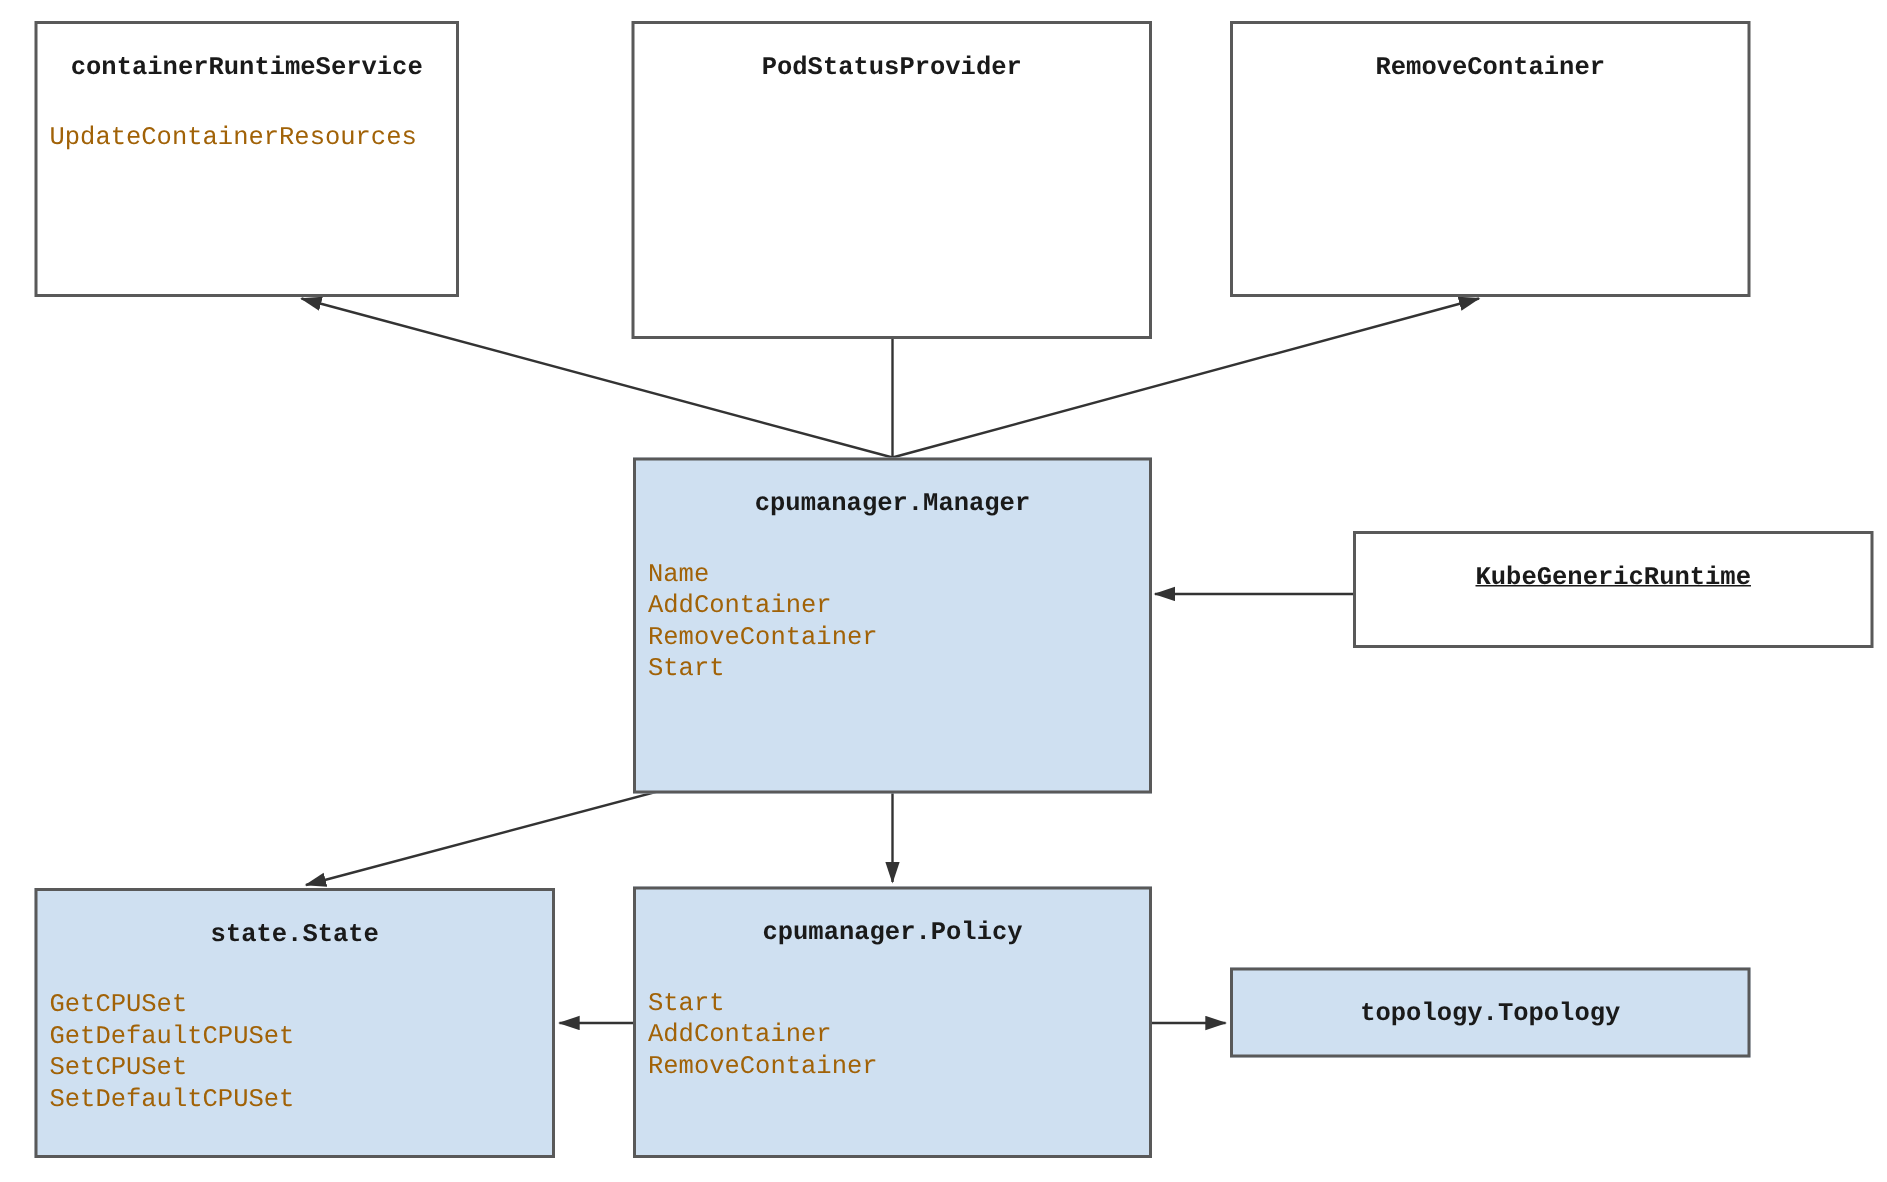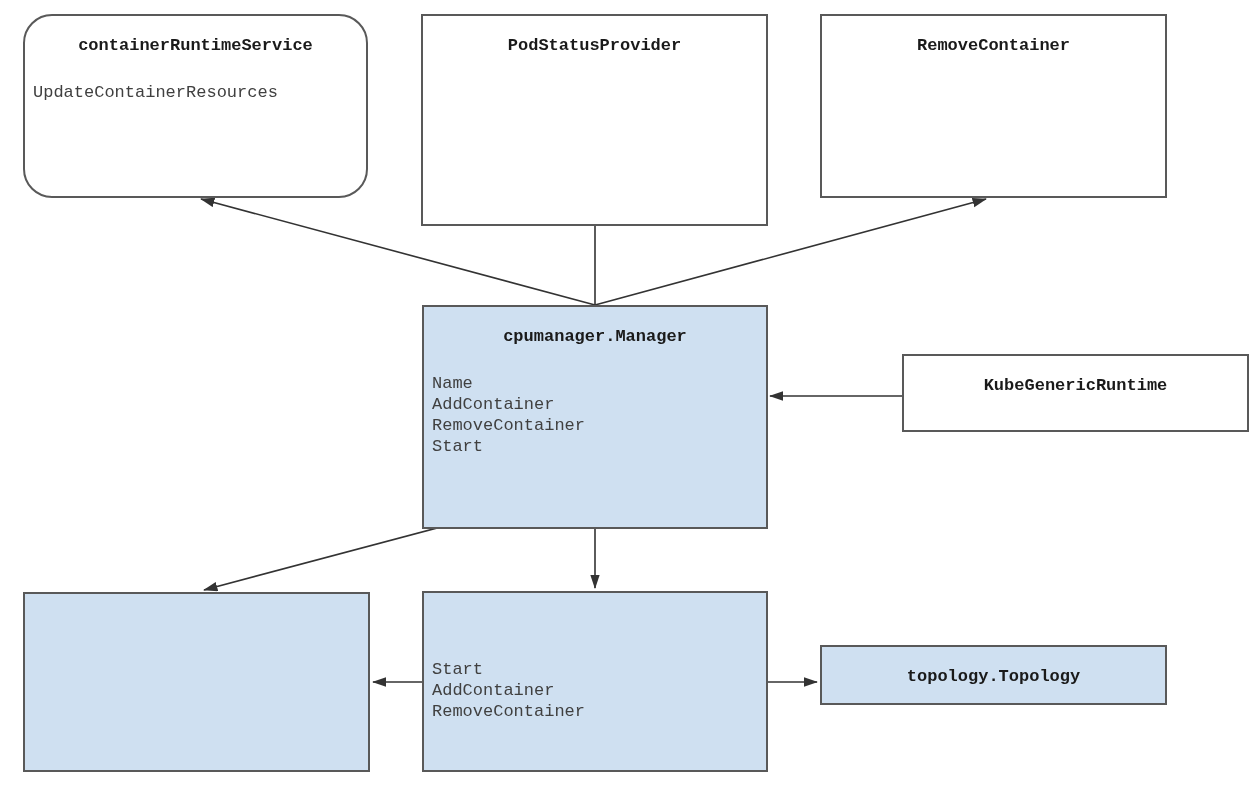--- a/index.html
+++ b/index.html
@@ -44,21 +44,21 @@
     color: #1a1a1a;
     letter-spacing: 0px;
     white-space: nowrap;
   }
   .uml-members {
     position: absolute;
     left: 8px;
     font-family: "Liberation Mono", "DejaVu Sans Mono", monospace;
     font-size: 17px;
     line-height: 21px;
-    color: #404040;
+    color: #a16207;
     white-space: pre;
   }
   .uml-members div {
     white-space: pre;
   }
 </style>
 </head>
 <body>
 
 <div id="canvas">
@@ -75,40 +75,43 @@
         <line x1="595" y1="305" x2="986" y2="199" stroke="#333333" stroke-width="1.6" marker-end="url(#arrowhead)"></line>
         <line x1="902" y1="396" x2="770" y2="396" stroke="#333333" stroke-width="1.6" marker-end="url(#arrowhead)"></line>
         <line x1="595" y1="486" x2="204" y2="590" stroke="#333333" stroke-width="1.6" marker-end="url(#arrowhead)"></line>
         <line x1="595" y1="486" x2="595" y2="588" stroke="#333333" stroke-width="1.6" marker-end="url(#arrowhead)"></line>
         <line x1="422" y1="682" x2="373" y2="682" stroke="#333333" stroke-width="1.6" marker-end="url(#arrowhead)"></line>
         <line x1="768" y1="682" x2="817" y2="682" stroke="#333333" stroke-width="1.6" marker-end="url(#arrowhead)"></line>
       </g>
   </svg>
 
   <div id="nodes">
-      <div class="uml-box" style="left: 23px; top: 14px; width: 345px; height: 184px; border-radius: 29px;">
+      <div class="uml-box" style="left: 23px; top: 14px; width: 283px; height: 184px;">
         <div class="uml-title" style="top: 20px;">containerRuntimeService</div>
         <div class="uml-members" style="top: 66px;"><div>UpdateContainerResources</div></div>
       </div>
       <div class="uml-box" style="left: 421px; top: 14px; width: 347px; height: 212px;">
         <div class="uml-title" style="top: 20px;">PodStatusProvider</div>
       </div>
       <div class="uml-box" style="left: 820px; top: 14px; width: 347px; height: 184px;">
         <div class="uml-title" style="top: 20px;">RemoveContainer</div>
       </div>
       <div class="uml-box filled" style="left: 422px; top: 305px; width: 346px; height: 224px;">
         <div class="uml-title" style="top: 20px;">cpumanager.Manager</div>
         <div class="uml-members" style="top: 66px;"><div>Name</div><div>AddContainer</div><div>RemoveContainer</div><div>Start</div></div>
       </div>
       <div class="uml-box" style="left: 902px; top: 354px; width: 347px; height: 78px;">
-        <div class="uml-title" style="top: 20px;">KubeGenericRuntime</div>
+        <div class="uml-title" style="top: 20px; text-decoration: underline;">KubeGenericRuntime</div>
       </div>
       <div class="uml-box filled" style="left: 23px; top: 592px; width: 347px; height: 180px;">
+        <div class="uml-title" style="top: 20px;">state.State</div>
+        <div class="uml-members" style="top: 66px;"><div>GetCPUSet</div><div>GetDefaultCPUSet</div><div>SetCPUSet</div><div>SetDefaultCPUSet</div></div>
       </div>
       <div class="uml-box filled" style="left: 422px; top: 591px; width: 346px; height: 181px;">
+        <div class="uml-title" style="top: 20px;">cpumanager.Policy</div>
         <div class="uml-members" style="top: 66px;"><div>Start</div><div>AddContainer</div><div>RemoveContainer</div></div>
       </div>
       <div class="uml-box filled" style="left: 820px; top: 645px; width: 347px; height: 60px;">
         <div class="uml-title" style="top: 20px;">topology.Topology</div>
       </div>
     </div>
 
 </div>
 
 </body></html>

